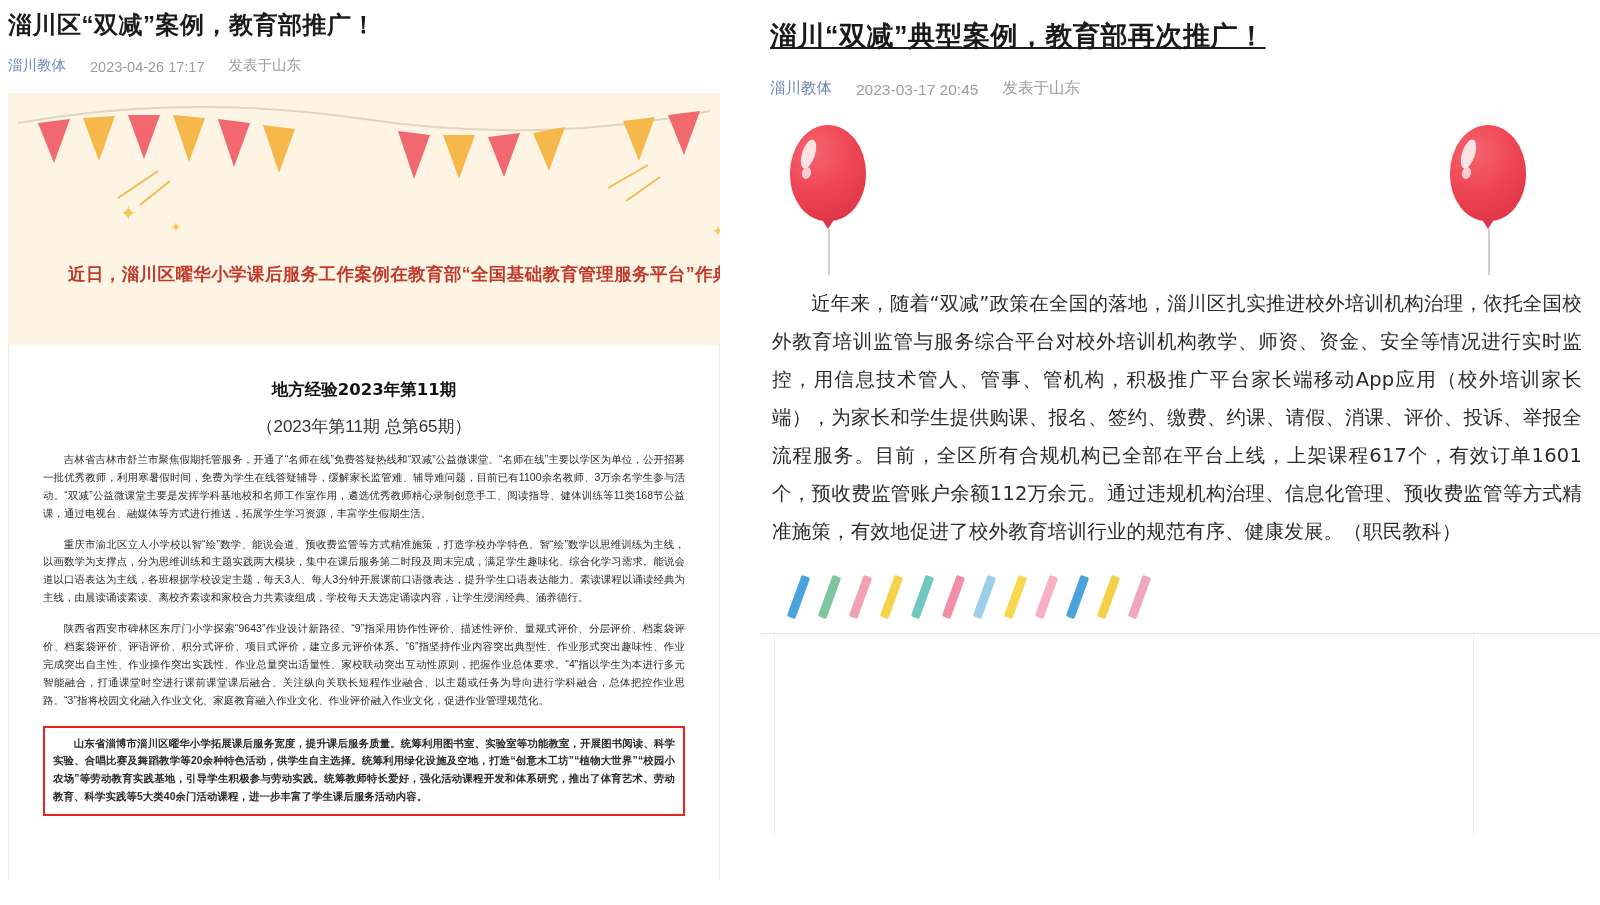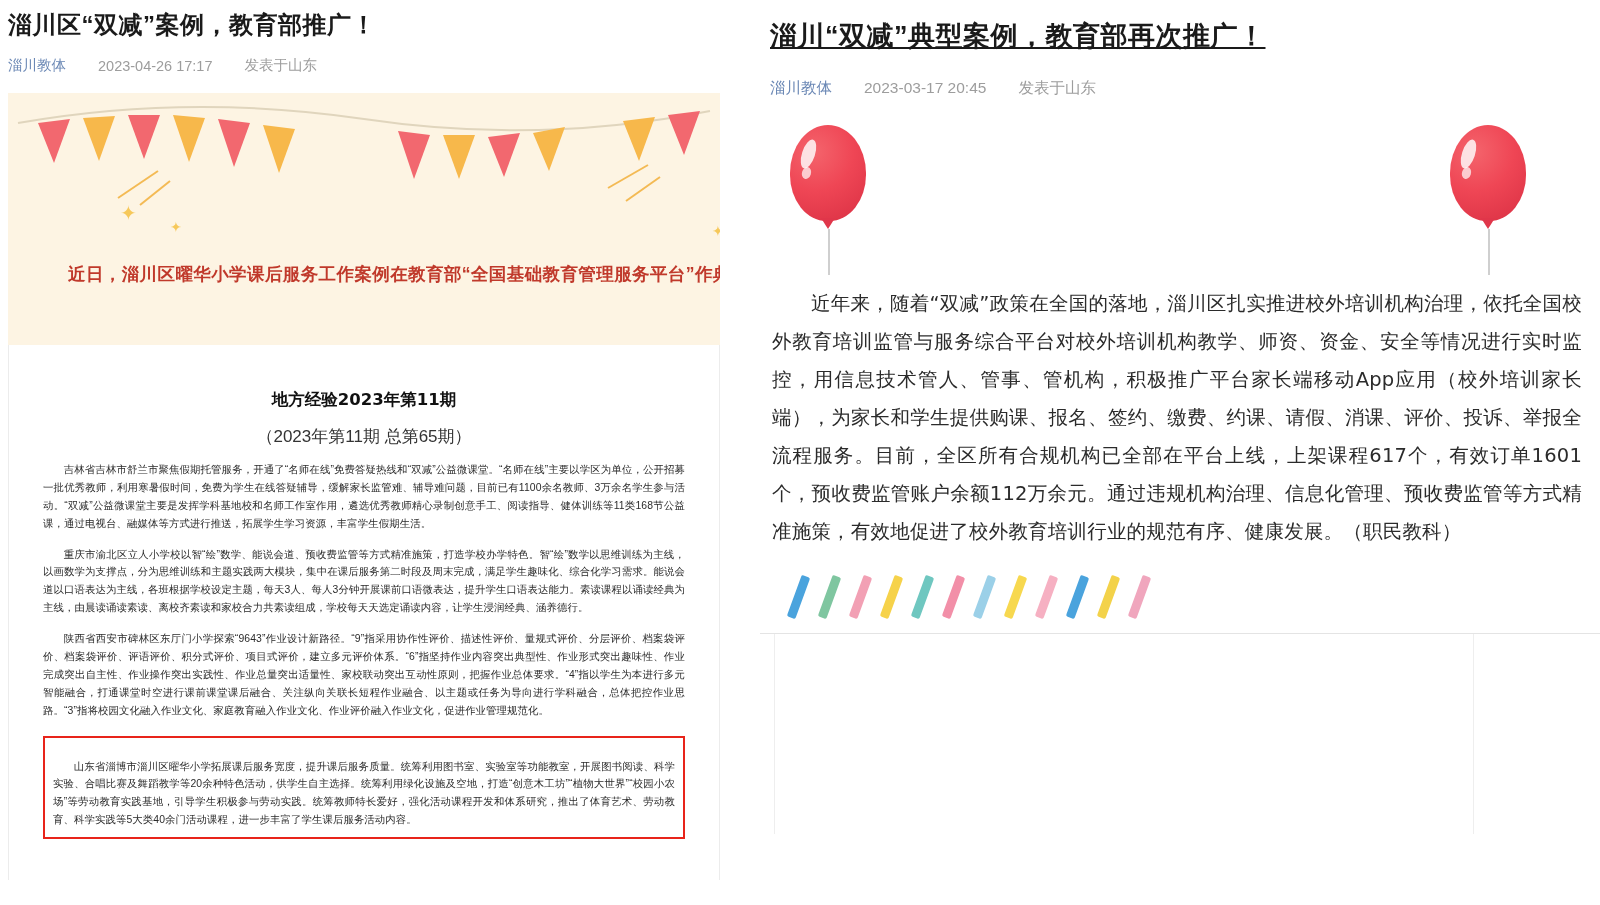--- a/index.html
+++ b/index.html
@@ -44,22 +44,22 @@
     letter-spacing: 0.5px;
   }
   .art-title.right {
     font-size: 27px;
     margin-top: 20px;
     padding-left: 10px;
     text-decoration: underline;
   }
   .meta {
     display: flex;
-    align-items: center;
-    gap: 32px;
+    align-items: flex-end;
+    gap: 24px;
     margin-top: 16px;
     font-size: 14.5px;
     color: #9a9a9a;
   }
   .meta.right {
     margin-top: 24px;
     padding-left: 10px;
     font-size: 15.5px;
   }
   .meta .author {
@@ -104,21 +104,21 @@
   
   .scan {
     position: relative;
     margin-top: 0;
     width: 712px;
     height: 535px;
     background: #ffffff;
     border-left: 1px solid #ececec;
     border-right: 1px solid #ececec;
     box-sizing: border-box;
-    padding: 34px 34px 0 34px;
+    padding: 24px 34px 0 34px;
     overflow: hidden;
   }
   .scan-title {
     text-align: center;
     font-family: "DejaVu Sans", sans-serif;
     font-weight: 700;
     font-size: 16.5px;
     color: #111;
     margin-top: 10px;
   }
@@ -136,21 +136,22 @@
     margin-top: 13px;
     text-indent: 2em;
     letter-spacing: 0.1px;
   }
   .scan-highlight {
     margin-top: 16px;
     border: 2.5px solid #e8241a;
     padding: 7px 8px 8px 8px;
   }
   .scan-highlight .scan-p {
-    margin-top: 13px;
+    margin-top: 0;
+    font-weight: bold;
   }
 
   
   .balloons {
     position: relative;
     height: 160px;
     margin-top: 26px;
   }
   .balloon-wrap {
     position: absolute;

